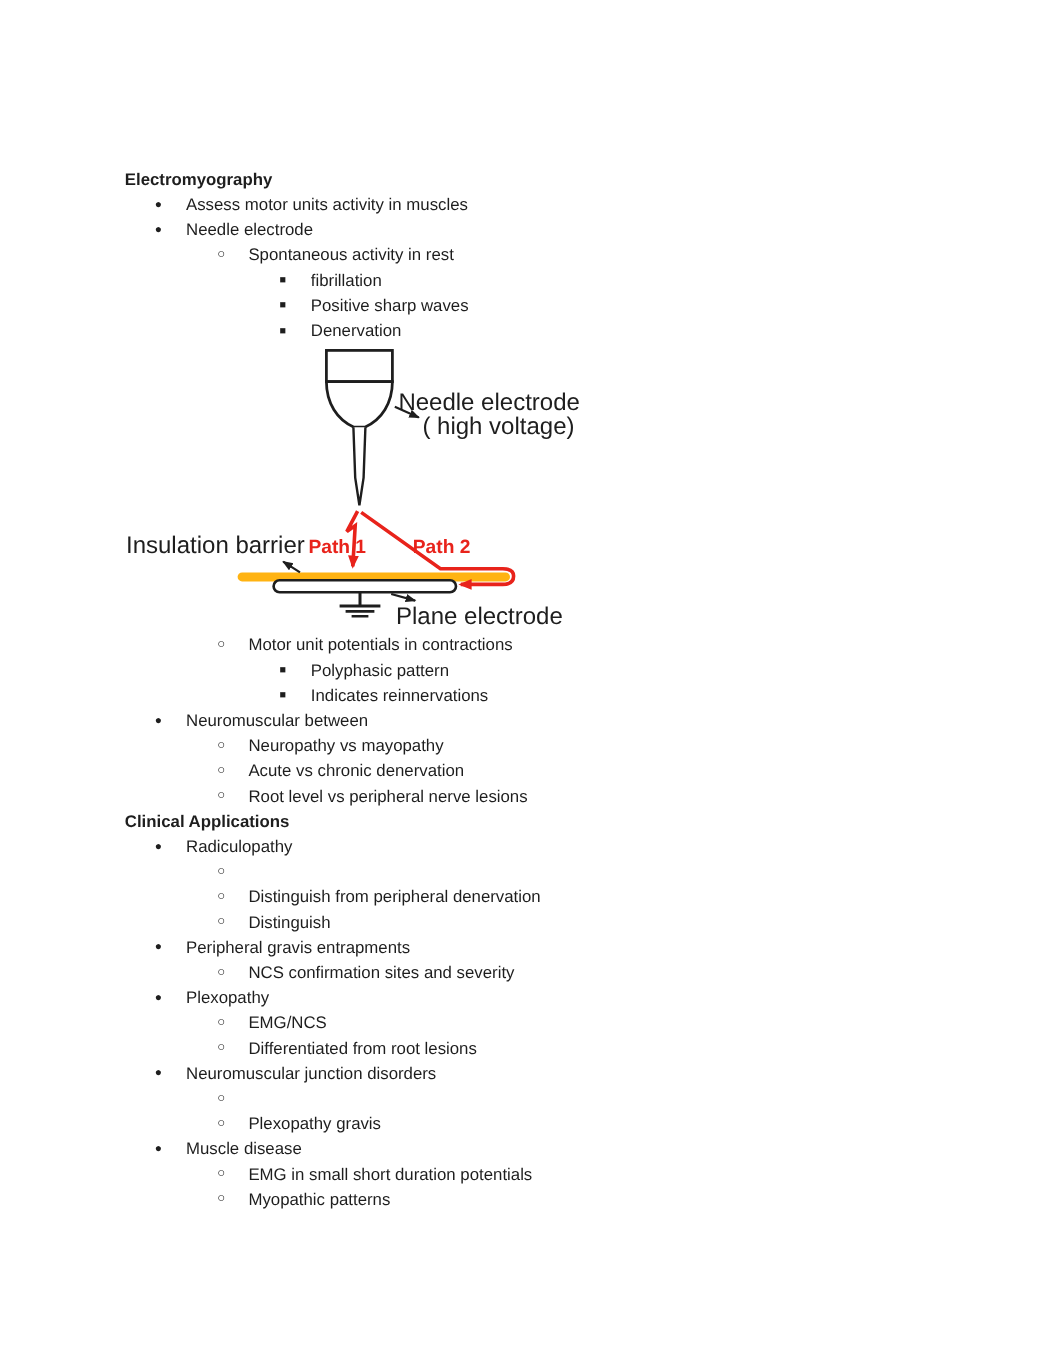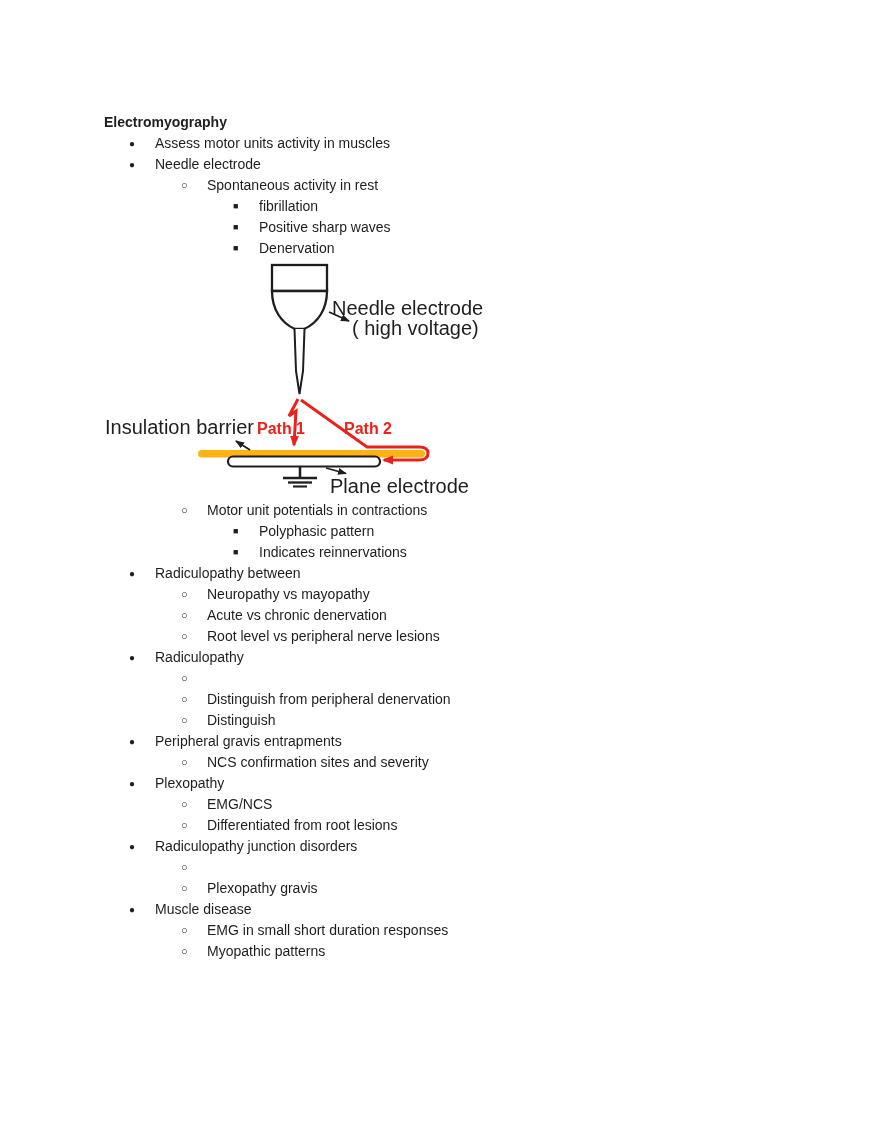--- a/index.html
+++ b/index.html
@@ -4,21 +4,21 @@
 <style>
   html,body{margin:0;padding:0;background:#fff;}
   .page{
     position:relative;
     width:880px;height:1139px;
     background:#ffffff;
     overflow:hidden;
     font-family:"Liberation Sans","DejaVu Sans",sans-serif;
     color:var(--ink,#1e1e1e);
   }
-  .doc{position:absolute;top:112px;left:0;width:840px;}
+  .doc{position:absolute;top:139px;left:0;width:840px;}
   .line{position:relative;height:21px;line-height:21px;font-size:14px;white-space:nowrap;}
   .line .bullet{position:absolute;top:0;height:21px;line-height:21px;}
   .line.bold .txt{font-weight:bold;}
   .lvl-0{padding-left:104px;}
   .lvl-1{padding-left:155px;}
   .lvl-1 .bullet{left:129px;font-size:10px;}
   .lvl-2{padding-left:207px;}
   .lvl-2 .bullet{left:181px;font-size:11px;}
   .lvl-3{padding-left:259px;}
   .lvl-3 .bullet{left:233px;font-size:9px;}
@@ -119,34 +119,38 @@
         <div class="line lvl-3">
     <span class="bullet">■</span>
     <span class="txt">Polyphasic pattern</span>
   </div>
         <div class="line lvl-3">
     <span class="bullet">■</span>
     <span class="txt">Indicates reinnervations</span>
   </div>
         <div class="line lvl-1">
     <span class="bullet">●</span>
-    <span class="txt">Radiculopathy between</span>
+    <span class="txt">Neuromuscular between</span>
   </div>
         <div class="line lvl-2">
     <span class="bullet">○</span>
     <span class="txt">Neuropathy vs mayopathy</span>
   </div>
         <div class="line lvl-2">
     <span class="bullet">○</span>
     <span class="txt">Acute vs chronic denervation</span>
   </div>
         <div class="line lvl-2">
     <span class="bullet">○</span>
     <span class="txt">Root level vs peripheral nerve lesions</span>
   </div>
+        <div class="line lvl-0 bold">
+    
+    <span class="txt">Clinical Applications</span>
+  </div>
         <div class="line lvl-1">
     <span class="bullet">●</span>
     <span class="txt">Radiculopathy</span>
   </div>
         <div class="line lvl-2">
     <span class="bullet">○</span>
   </div>
         <div class="line lvl-2">
     <span class="bullet">○</span>
     <span class="txt">Distinguish from peripheral denervation</span>
@@ -170,36 +174,36 @@
         <div class="line lvl-2">
     <span class="bullet">○</span>
     <span class="txt">EMG/NCS</span>
   </div>
         <div class="line lvl-2">
     <span class="bullet">○</span>
     <span class="txt">Differentiated from root lesions</span>
   </div>
         <div class="line lvl-1">
     <span class="bullet">●</span>
-    <span class="txt">Radiculopathy junction disorders</span>
+    <span class="txt">Neuromuscular junction disorders</span>
   </div>
         <div class="line lvl-2">
     <span class="bullet">○</span>
   </div>
         <div class="line lvl-2">
     <span class="bullet">○</span>
     <span class="txt">Plexopathy gravis</span>
   </div>
         <div class="line lvl-1">
     <span class="bullet">●</span>
     <span class="txt">Muscle disease</span>
   </div>
         <div class="line lvl-2">
     <span class="bullet">○</span>
-    <span class="txt">EMG in small short duration responses</span>
+    <span class="txt">EMG in small short duration potentials</span>
   </div>
         <div class="line lvl-2">
     <span class="bullet">○</span>
     <span class="txt">Myopathic patterns</span>
   </div>
       </div>
 
   </div>
 </div>
 

